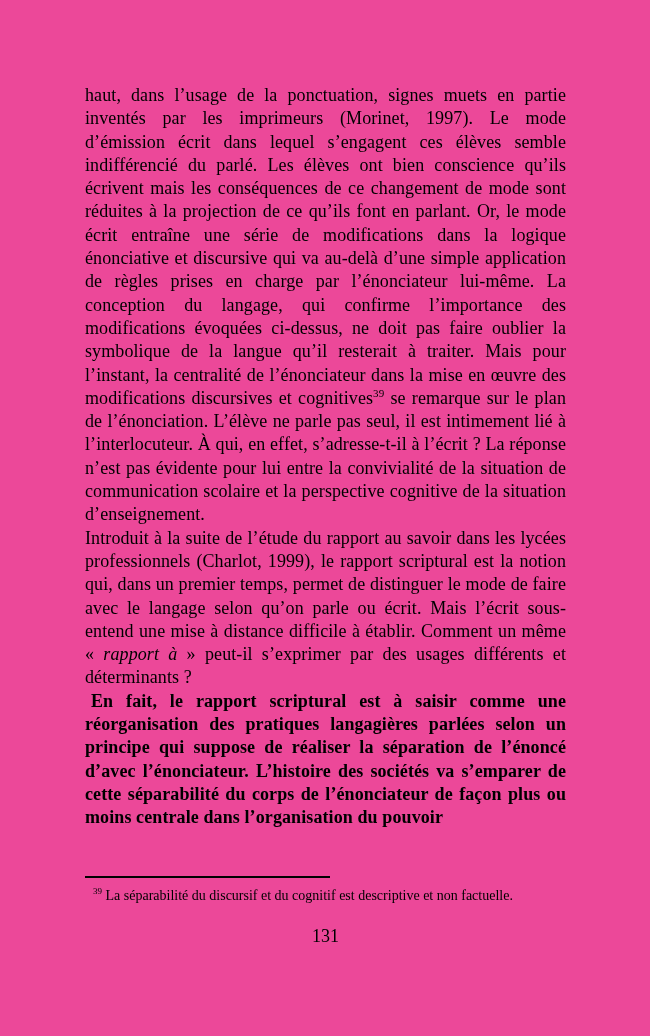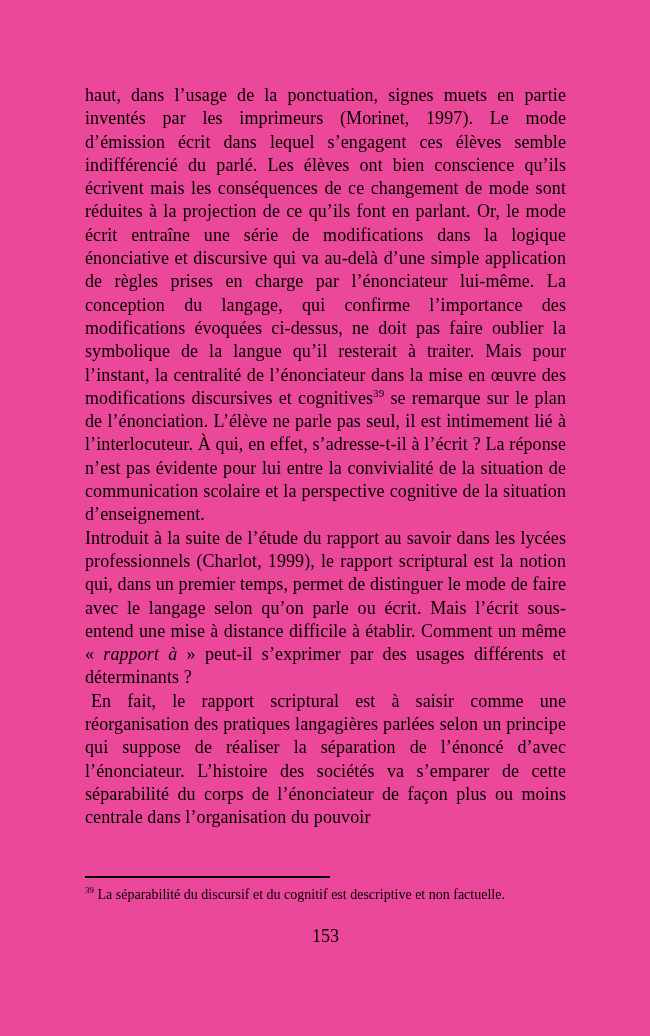--- a/index.html
+++ b/index.html
@@ -29,40 +29,41 @@
     line-height: 23.3px;
     text-align: justify;
     letter-spacing: 0.1px;
   }
   .para {
     margin: 0;
     padding: 0;
   }
   .para.space-indent {
     text-indent: 6px;
+    font-weight: bold;
   }
   .ref-sup {
     font-size: 11px;
     line-height: 0;
     vertical-align: super;
   }
   .footnote-area {
     position: absolute;
     left: 85px;
     top: 876px;
     width: 481px;
   }
   .footnote-rule {
     width: 245px;
     height: 0;
     border-top: 2px solid #000000;
     margin: 0 0 7px 0;
   }
   .footnote {
-    margin: 0;
+    margin: 8px;
     font-size: 14px;
     line-height: 19.5px;
     text-align: justify;
   }
   .footnote .ref-sup {
     font-size: 9px;
   }
   .page-number {
     position: absolute;
     left: 85px;
@@ -88,15 +89,15 @@
 
     <p class="para space-indent"><span>En fait, le rapport scriptural est à saisir comme une réorganisation des pratiques langagières parlées selon un principe qui suppose de réaliser la séparation de l’énoncé d’avec l’énonciateur. L’histoire des sociétés va s’emparer de cette séparabilité du corps de l’énonciateur de façon plus ou moins centrale dans l’organisation du pouvoir</span></p>
 
   </div>
 
   <div class="footnote-area">
     <div class="footnote-rule"></div>
     <p class="footnote"><sup class="ref-sup">39</sup><span> La séparabilité du discursif et du cognitif est descriptive et non factuelle.</span></p>
   </div>
 
-  <div class="page-number">153</div>
+  <div class="page-number">131</div>
 
 </div>
 
 </body></html>

